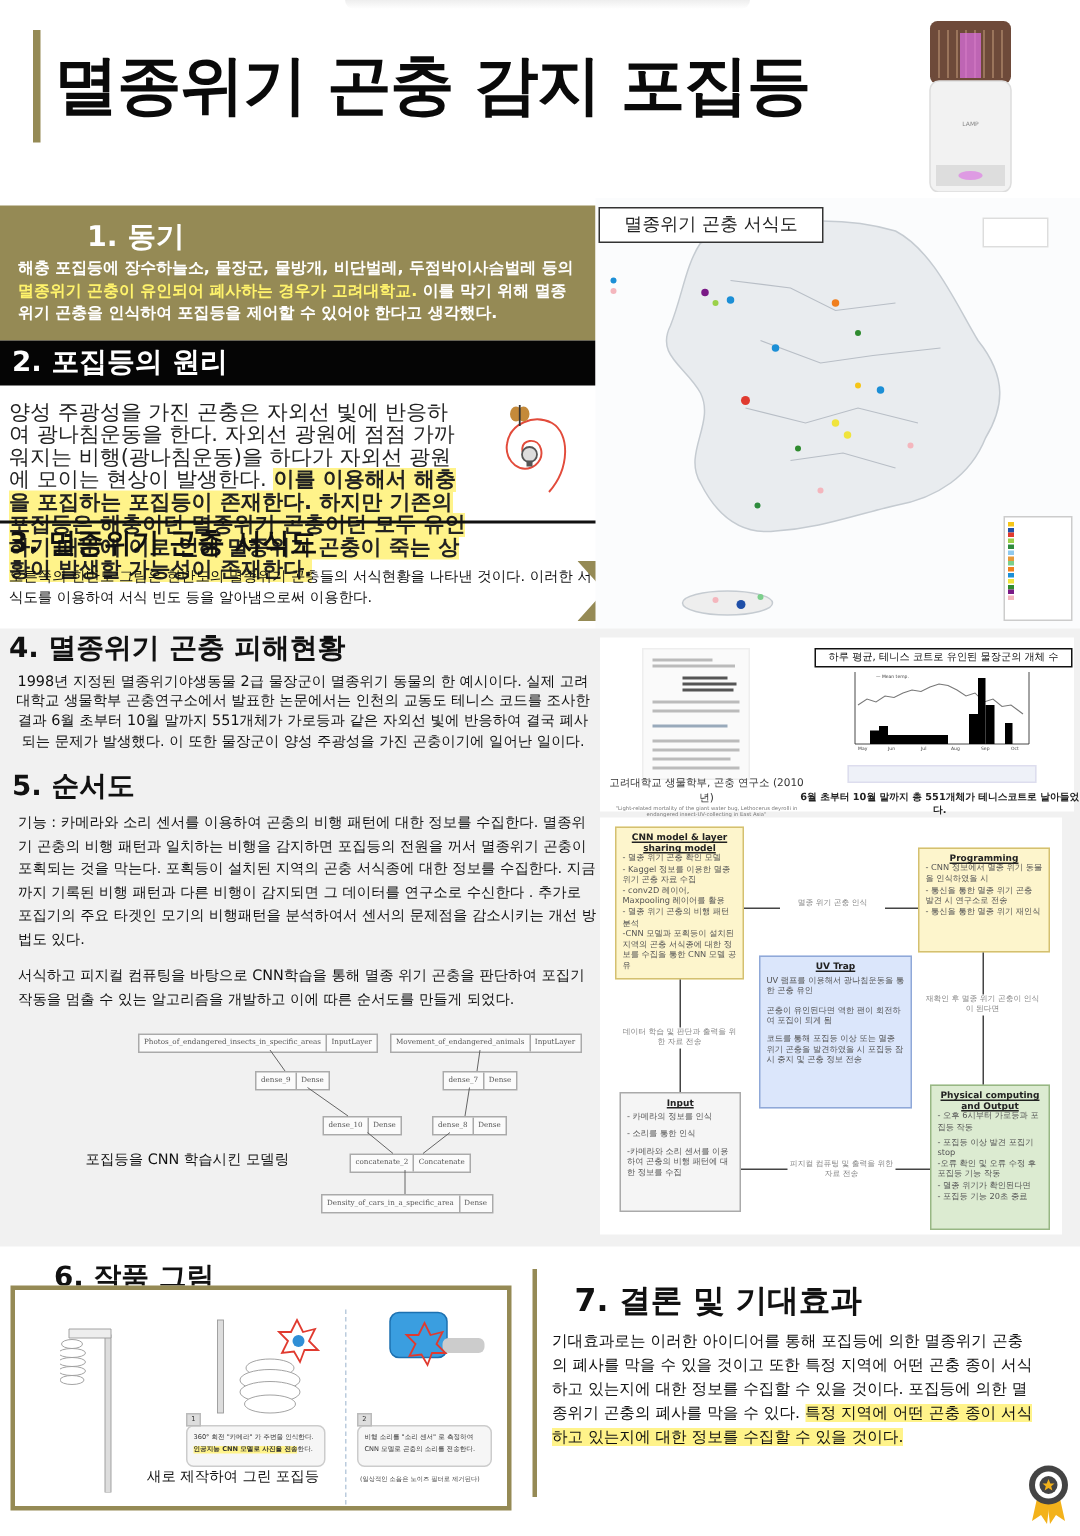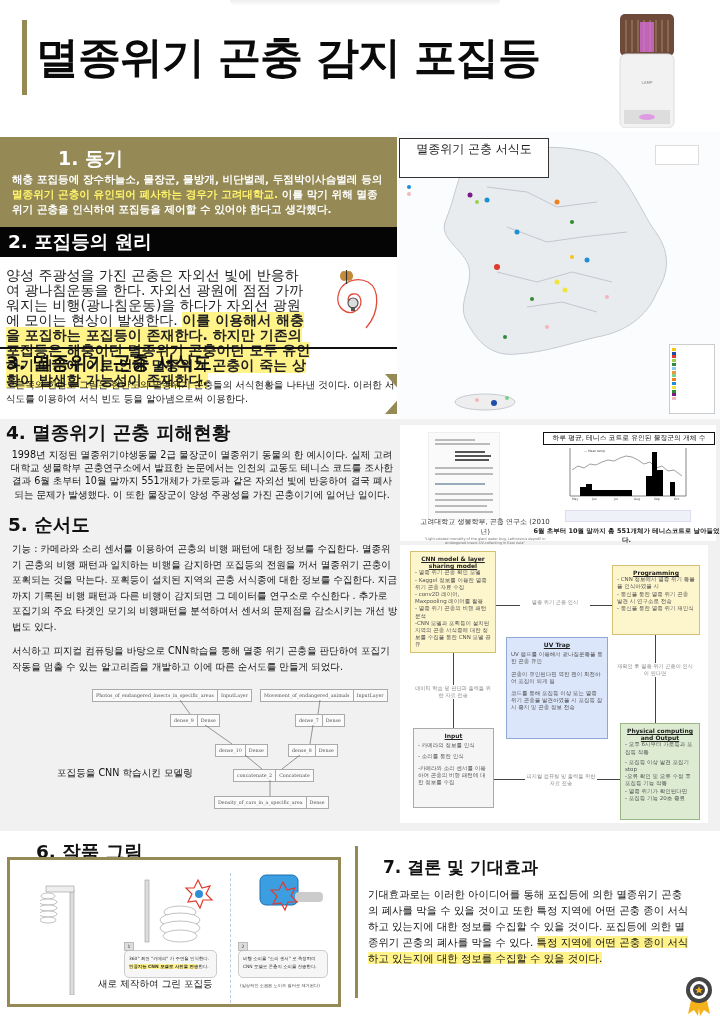--- a/index.html
+++ b/index.html
@@ -48,30 +48,30 @@
   .s5p2 { left: 12px; top: 643px; width: 388px; font-size: 9.6px; line-height: 15.5px; }
 
   
   .mnode { position: absolute; background: #fbfbfb; border: 1px solid #aaa; font-family: "DejaVu Serif", serif; font-size: 4.8px; color: #555; display: flex; }
   .mnode span { padding: 3px 3px; white-space: nowrap; }
   .mnode span + span { border-left: 1px solid #aaa; }
   .mcap { left: 57px; top: 767px; font-size: 9.6px; }
 
   
   .map { left: 397px; top: 132px; width: 323px; height: 288px; background: #fbfcfd; }
-  .map-title { left: 399px; top: 138px; width: 150px; height: 40px; border: 1.5px solid #333; background: #fff; font-size: 12px; text-align: center; line-height: 21px; color: #222; }
+  .map-title { left: 399px; top: 138px; width: 150px; height: 24px; border: 1.5px solid #333; background: #fff; font-size: 12px; text-align: center; line-height: 21px; color: #222; }
   .legend { left: 669px; top: 344px; width: 46px; height: 70px; border: 1px solid #ccc; background: #fff; padding: 2px; }
   .legend i { display: block; width: 4px; height: 3px; margin: 0.8px 0; }
   .mini-legend { left: 655px; top: 145px; width: 44px; height: 20px; border: 1px solid #ddd; background: #fff; }
 
   
   .res { left: 400px; top: 425px; width: 316px; height: 116px; background: #fff; }
   .paper { left: 428px; top: 432px; width: 72px; height: 88px; background: #fafafa; border: 1px solid #eee; }
   .paper i { position: absolute; left: 6px; height: 1.5px; background: #bbb; }
-  .paper-cap { left: 420px; top: 517px; width: 130px; font-size: 7px; text-align: center; color: #333; }
+  .paper-cap { left: 406px; top: 517px; width: 130px; font-size: 7px; text-align: center; color: #333; }
   .paper-cap small { display: block; font-size: 3.5px; color: #777; }
   .chart-title { left: 543px; top: 432px; width: 172px; height: 13px; border: 1px solid #111; background: #fff; font-size: 6.8px; line-height: 11px; text-align: center; }
   .chart { left: 562px; top: 446px; width: 128px; height: 56px; }
   .chart-link { left: 565px; top: 510px; width: 126px; height: 12px; background: #eef1f8; border: 1px solid #dde; }
   .chart-cap { left: 533px; top: 527px; width: 187px; font-size: 6.5px; text-align: center; font-weight: bold; color: #222; }
 
   
   .flow { left: 400px; top: 545px; width: 308px; height: 278px; background: #fff; }
   .fbox { position: absolute; border: 1px solid #c8b36a; font-size: 5.5px; line-height: 7.2px; color: #555; padding: 3px 4px; }
   .fbox b { display: block; text-align: center; text-decoration: underline; color: #222; font-size: 6px; }
@@ -87,21 +87,21 @@
   .s6h { left: 36px; top: 840px; font-size: 18.5px; font-weight: 900; line-height: 24px; }
   .s6frame { left: 7px; top: 857px; width: 334px; height: 150px; border: 3px solid #958a55; background: #fff; }
   .divider6 { left: 230px; top: 873px; width: 0; height: 130px; border-left: 1px dashed #bcd; }
   .s6cap { left: 98px; top: 978px; font-size: 9.6px; }
   .tip { position: absolute; background: #f6f6f6; border: 1px solid #ccc; border-radius: 5px; font-size: 4.4px; line-height: 8px; padding: 4px 4px; color: #333; }
   .tip .num { position: absolute; left: -1px; top: -9px; width: 10px; height: 9px; background: #ddd; border: 1px solid #bbb; font-size: 4.5px; text-align: center; line-height: 8px; }
   .s6note { left: 240px; top: 983px; font-size: 4.2px; color: #444; }
 
   
   .s7bar { left: 355px; top: 846px; width: 3px; height: 152px; background: #958a55; }
-  .s7h { left: 383px; top: 855px; font-size: 17px; font-weight: 900; line-height: 24px; }
+  .s7h { left: 383px; top: 855px; font-size: 21px; font-weight: 900; line-height: 24px; }
   .s7p { left: 368px; top: 886px; width: 322px; font-size: 10.4px; line-height: 16px; }
   .medal { left: 684px; top: 976px; width: 30px; height: 40px; }
 </style>
 </head>
 <body>
 
 <div class="abs top-shadow"></div>
 <div class="abs title-bar"></div>
 <h1 class="abs title">멸종위기 곤충 감지 포집등</h1>
 

